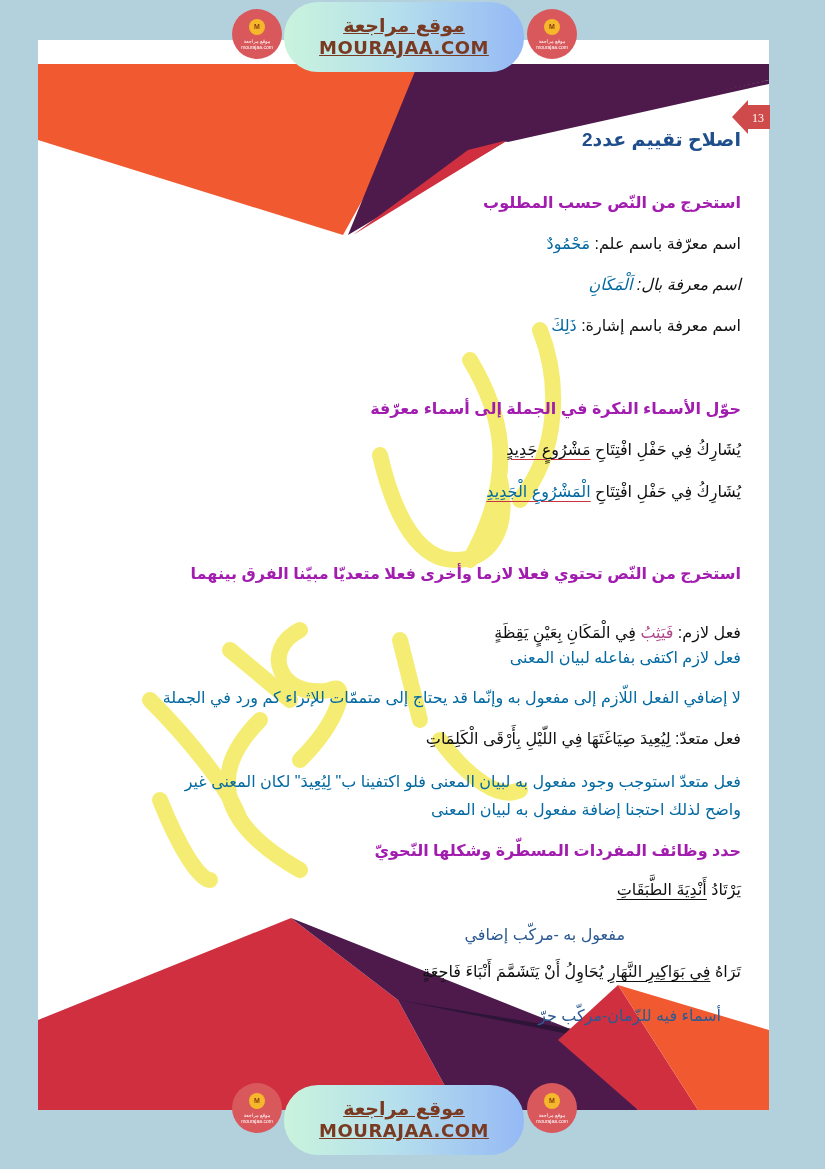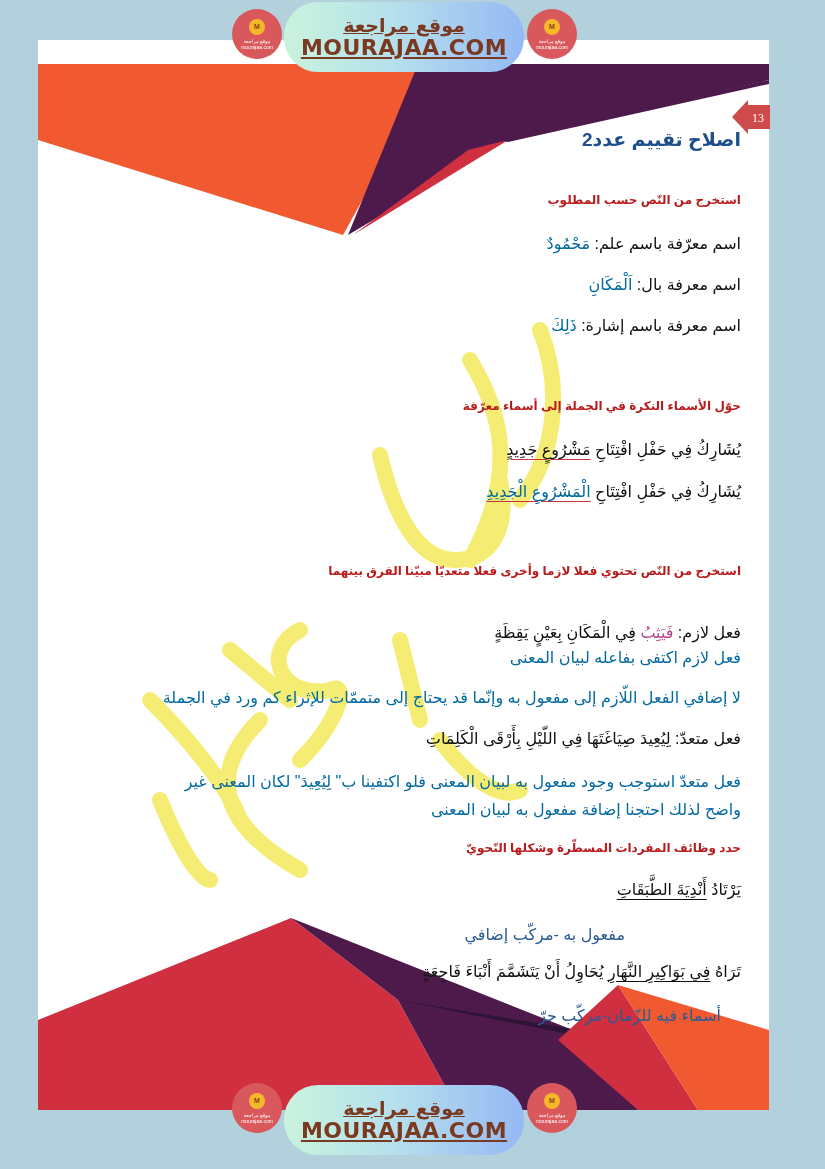--- a/index.html
+++ b/index.html
@@ -1,29 +1,29 @@
 <!DOCTYPE html>
 <html><head>
 <meta charset="utf-8">
 <style>
   html,body{margin:0;padding:0;}
   body{width:825px;height:1169px;background:#b3d1dc;position:relative;overflow:hidden;font-family:"Liberation Sans","DejaVu Sans",sans-serif;}
   .page{position:absolute;left:38px;top:40px;width:731px;height:1070px;background:#ffffff;overflow:hidden;}
   .deco{position:absolute;left:0;top:0;width:731px;height:1070px;}
   .banner{position:absolute;left:284px;width:240px;height:70px;border-radius:34px;background:linear-gradient(90deg,#c9f3dc 0%,#b6e0ec 45%,#95b9f5 100%);display:flex;flex-direction:column;align-items:center;justify-content:center;z-index:5;}
   .banner .ar{font-family:"DejaVu Sans",sans-serif;font-weight:bold;font-size:19px;color:#7a3a22;text-decoration:underline;line-height:22px;direction:rtl;text-align:right;}
-  .banner .en{font-family:"DejaVu Sans",sans-serif;font-weight:bold;font-size:22px;color:#7a3a22;text-decoration:underline;letter-spacing:0.5px;line-height:24px;}
+  .banner .en{font-family:"DejaVu Sans",sans-serif;font-weight:bold;font-size:18px;color:#7a3a22;text-decoration:underline;letter-spacing:0.5px;line-height:24px;}
   .badge{position:absolute;width:50px;height:50px;border-radius:50%;background:#d9585c;z-index:5;display:flex;flex-direction:column;align-items:center;justify-content:center;}
   .badge .dot{width:16px;height:16px;border-radius:50%;background:#f5b82a;font-size:7px;color:#8b3b10;display:flex;align-items:center;justify-content:center;font-weight:bold;}
   .badge .cap{font-size:5px;color:#fff;margin-top:3px;line-height:6px;text-align:center;}
   .pnum{position:absolute;left:732px;top:100px;width:38px;height:34px;z-index:4;}
   .content{position:absolute;right:84px;top:0;width:620px;direction:rtl;text-align:right;z-index:3;}
   .line{position:absolute;right:0;white-space:nowrap;}
   .title{font-weight:bold;font-size:19px;color:#1f4e8c;}
-  .h{font-weight:bold;font-size:12px;color:#b91c1c;}
+  .h{font-weight:bold;font-size:16px;color:#a21caf;}
   .t{font-size:16px;color:#111;}
   .blue{color:#0369a1;}
   .pink{color:#b0468a;}
   .purple{color:#0369a1;font-size:16px;}
   .navy{color:#2b5a93;font-size:16px;}
   .ul-pink{text-decoration:underline;text-decoration-color:#c8333f;text-underline-offset:4px;}
   .ul-blk{text-decoration:underline;text-underline-offset:4px;}
   .wm{position:absolute;left:0;top:0;width:825px;height:1169px;z-index:2;pointer-events:none;}
 </style>
 </head>
@@ -92,21 +92,21 @@
 </svg>
 
 <div class="content">
   <div class="line title" style="top:128px;">اصلاح تقييم عدد2</div>
 
   <div class="line h" style="top:193px;">استخرج من النّص حسب المطلوب</div>
   <div class="line t" style="top:234px;">
     <span>اسم معرّفة باسم علم:</span>
     <span class="blue">مَحْمُودٌ</span>
   </div>
-  <div class="line t" style="top:275px;">
+  <div class="line t" style="top:275px;font-style:italic;">
     <span>اسم معرفة بال:</span>
     <span class="blue">اَلْمَكَانِ</span>
   </div>
   <div class="line t" style="top:316px;">
     <span>اسم معرفة باسم إشارة:</span>
     <span class="blue">ذَلِكَ</span>
   </div>
 
   <div class="line h" style="top:399px;">حوّل الأسماء النكرة في الجملة إلى أسماء معرّفة</div>
   <div class="line t" style="top:440px;">

